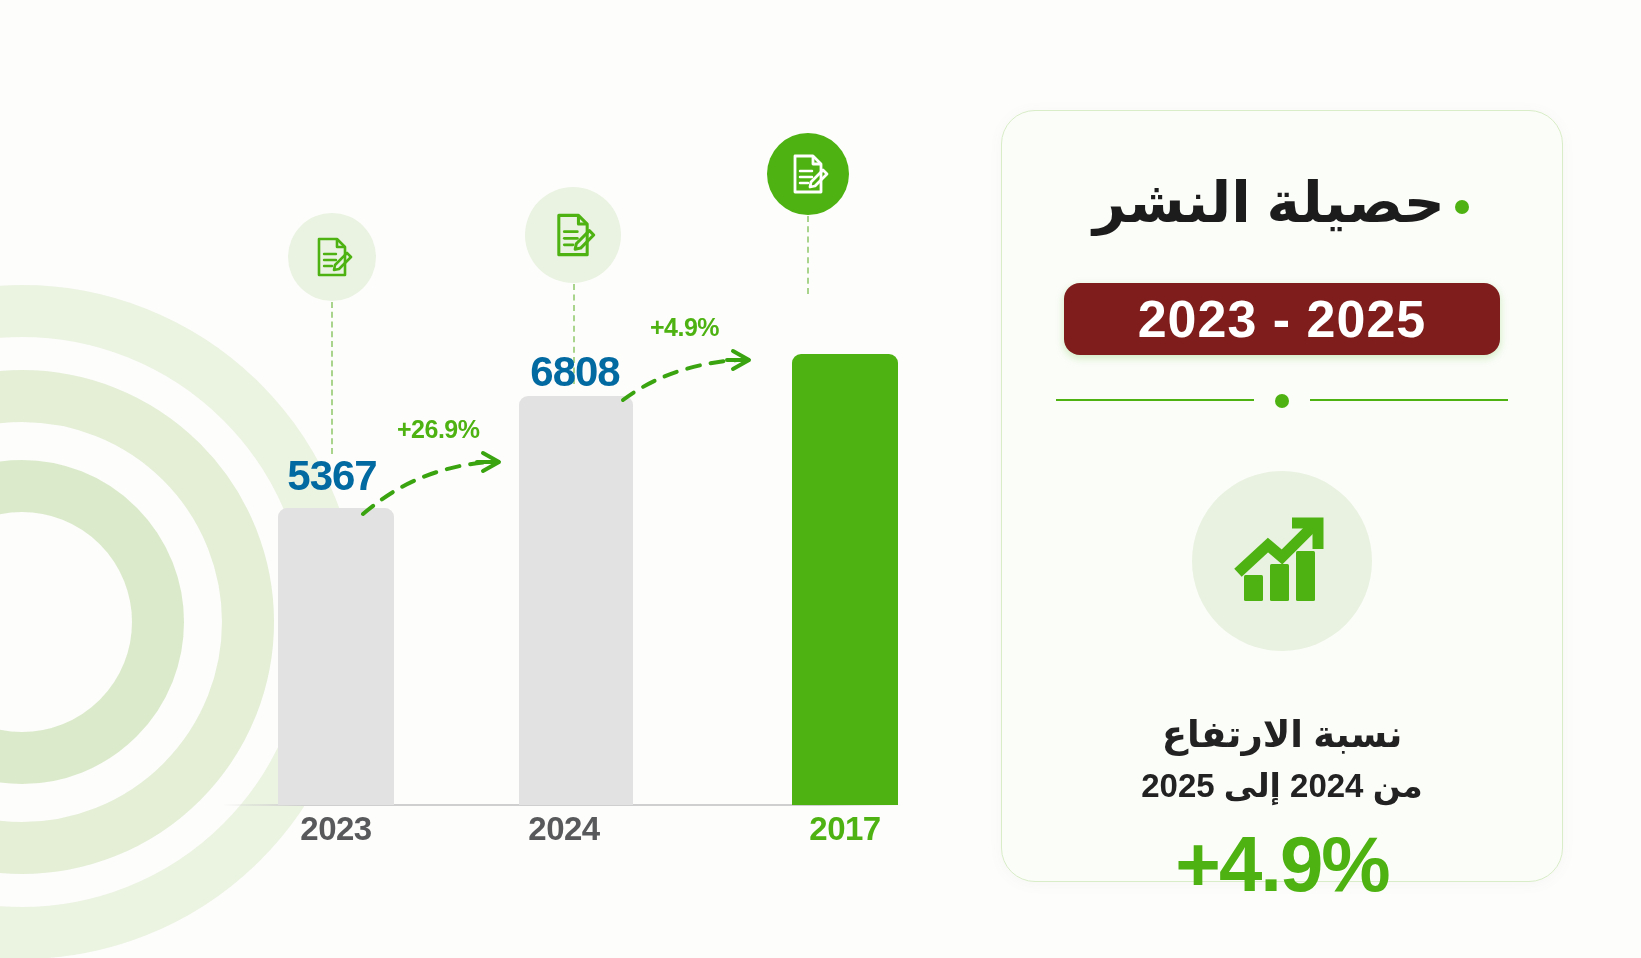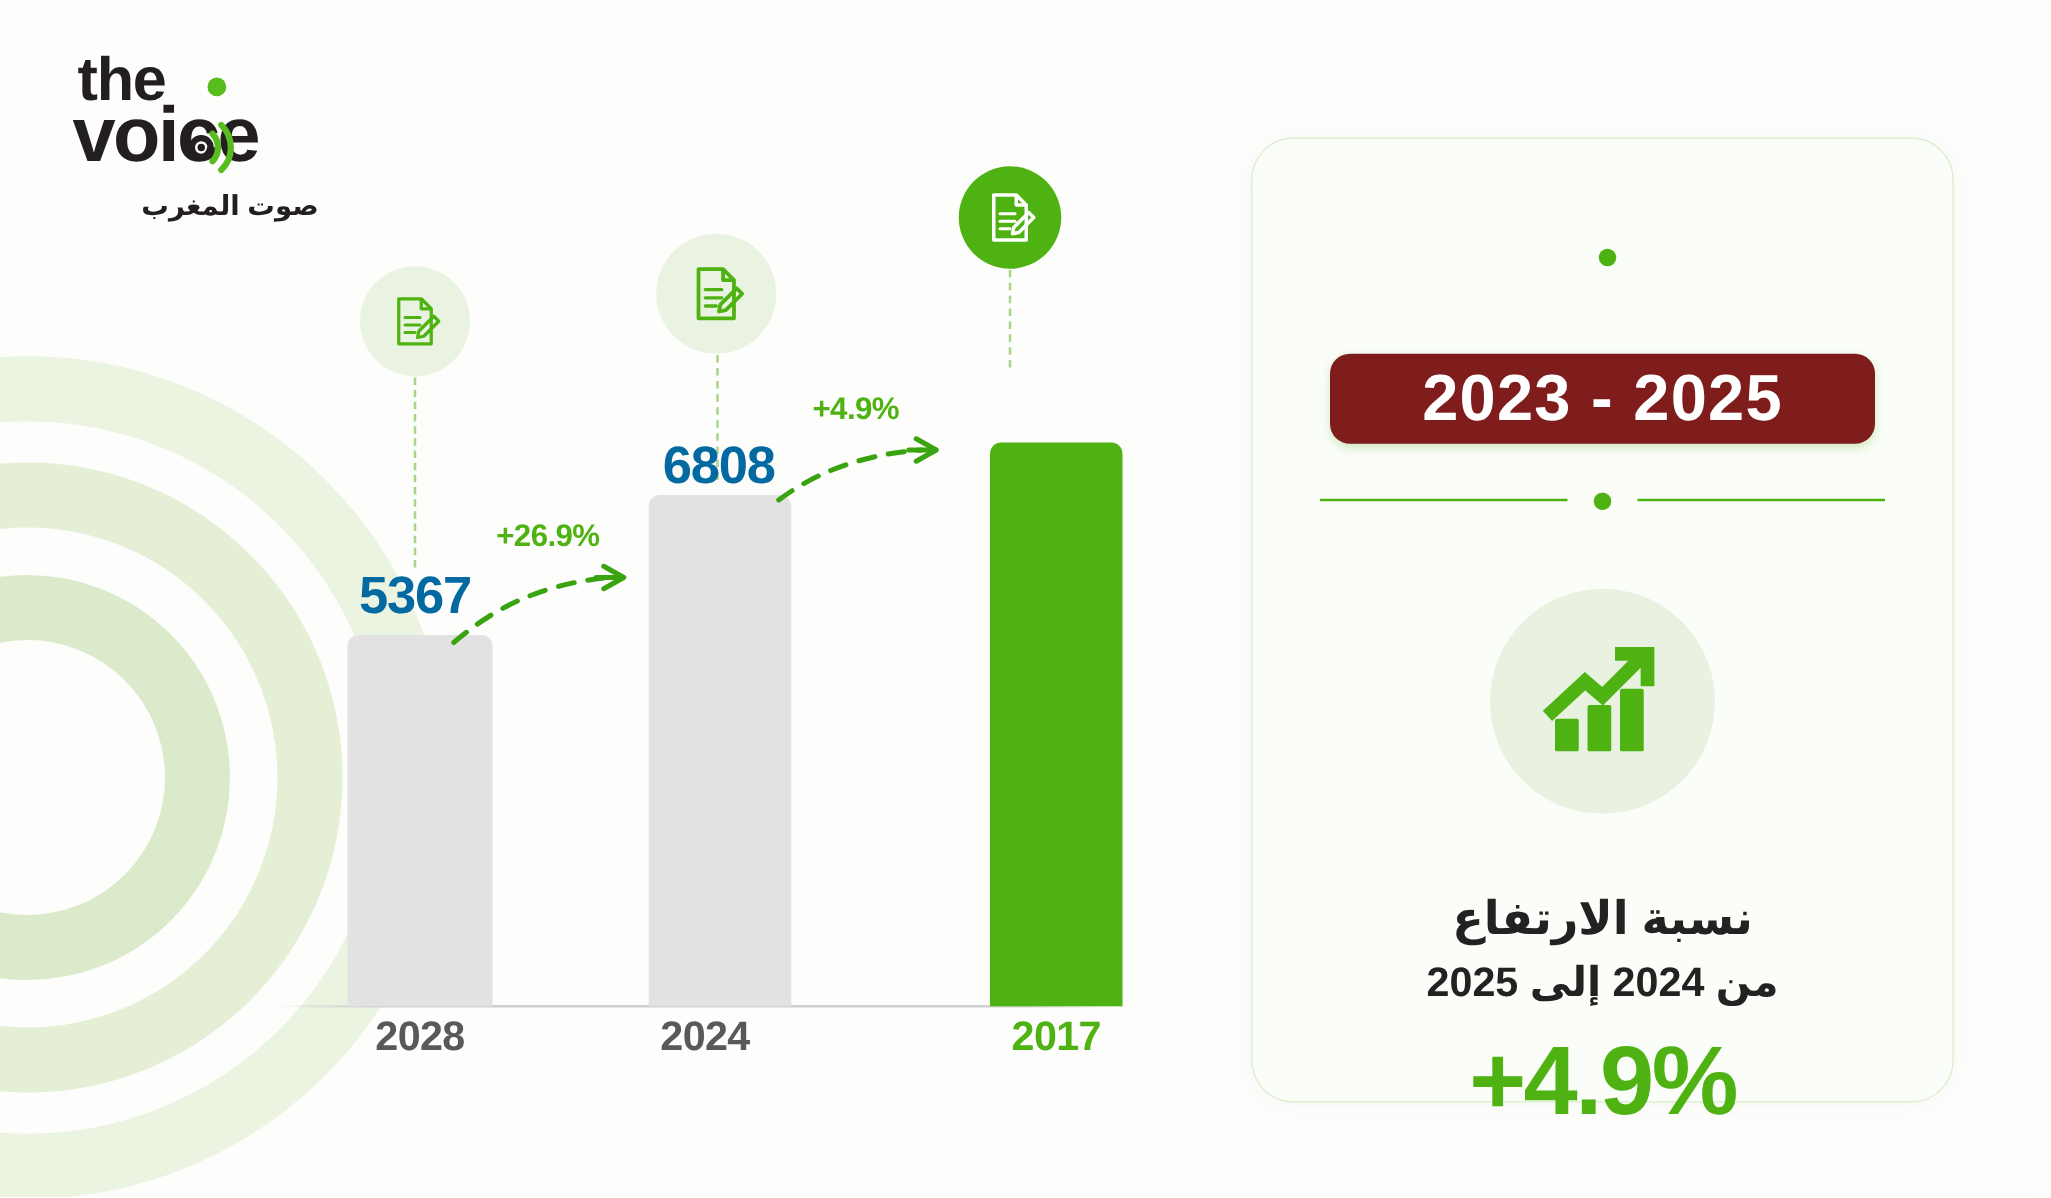--- a/index.html
+++ b/index.html
@@ -268,51 +268,39 @@
 <body>
 
 <div id="stage">
 
   <div class="rings">
     <div class="ring r1"></div>
     <div class="ring r2"></div>
     <div class="ring r3"></div>
   </div>
 
-  <div class="logo">
-    <div class="logo-the">the</div>
-    <div class="logo-dot"></div>
-    <div class="logo-voice">voice</div>
-    <svg class="logo-wifi" viewBox="0 0 54 48">
-      <circle cx="17" cy="26" r="7.5" fill="none" stroke="#231f20" stroke-width="5"></circle>
-      <circle cx="17" cy="26" r="3" fill="#231f20"></circle>
-      <path d="M26 15 A16 16 0 0 1 26 37" fill="none" stroke="#58bc1f" stroke-width="5" stroke-linecap="round"></path>
-      <path d="M33 8 A25 25 0 0 1 33 44" fill="none" stroke="#58bc1f" stroke-width="5" stroke-linecap="round"></path>
-    </svg>
-    <div class="logo-ar">صوت المغرب</div>
-  </div>
 
   <div class="chart">
 
     <div class="axis"></div>
 
     <div class="bubble pale" style="left:288px; top:213px; width:88px; height:88px;">
       <svg width="44" height="44" viewBox="0 0 44 44">
         <path d="M9 4 h18 l8 8 v28 a0 0 0 0 1 0 0 H9 Z" fill="none" stroke="#4eb312" stroke-width="2.6" stroke-linejoin="round"></path>
         <path d="M27 4 v8 h8" fill="none" stroke="#4eb312" stroke-width="2.6" stroke-linejoin="round"></path>
         <line x1="14" y1="19" x2="26" y2="19" stroke="#4eb312" stroke-width="2.4" stroke-linecap="round"></line>
         <line x1="14" y1="25" x2="26" y2="25" stroke="#4eb312" stroke-width="2.4" stroke-linecap="round"></line>
         <line x1="14" y1="31" x2="22" y2="31" stroke="#4eb312" stroke-width="2.4" stroke-linecap="round"></line>
         <path d="M37 18 l4 4 -12 12 -5 1 1 -5 Z" fill="none" stroke="#4eb312" stroke-width="2.6" stroke-linejoin="round"></path>
       </svg>
     </div>
     <div class="stem" style="left:331px; top:302px; height:152px;"></div>
     <div class="bar-value" style="left:252px; top:452px; width:160px;">5367</div>
     <div class="bar grey" style="left:278px; top:508px; width:116px; height:297px;"></div>
-    <div class="bar-year" style="left:256px; width:160px;">2028</div>
+    <div class="bar-year" style="left:256px; width:160px;">2023</div>
 
     <div class="pct" style="left:397px; top:415px;">+26.9%</div>
     <svg style="position:absolute; left:355px; top:440px; width:170px; height:80px;" viewBox="0 0 170 80">
       <path d="M8 74 C 34 52, 70 28, 132 22" fill="none" stroke="#3aa310" stroke-width="4" stroke-linecap="round" stroke-dasharray="13 11"></path>
       <path d="M128 13 l16 9 -16 9" fill="none" stroke="#3aa310" stroke-width="4" stroke-linecap="round" stroke-linejoin="round"></path>
       <line x1="122" y1="22" x2="143" y2="22" stroke="#3aa310" stroke-width="4" stroke-linecap="round"></line>
     </svg>
 
     <div class="bubble pale" style="left:525px; top:187px; width:96px; height:96px;">
       <svg width="48" height="48" viewBox="0 0 44 44">
@@ -347,21 +335,21 @@
       </svg>
     </div>
     <div class="stem" style="left:807px; top:216px; height:78px;"></div>
     <div class="bar green" style="left:792px; top:354px; width:106px; height:451px;"></div>
     <div class="bar-year hl" style="left:765px; width:160px;">2017</div>
   </div>
 
   <div class="card">
 
     <div class="card-title">
-      <span class="tdot"></span>
+      <span class="tdot"></span><span>حصيلة النشر</span>
     </div>
 
     <div class="year-badge">
       <span>2023 - 2025</span>
     </div>
 
     <div class="divider">
       <div class="ln l"></div>
       <div class="dt"></div>
       <div class="ln r"></div>

